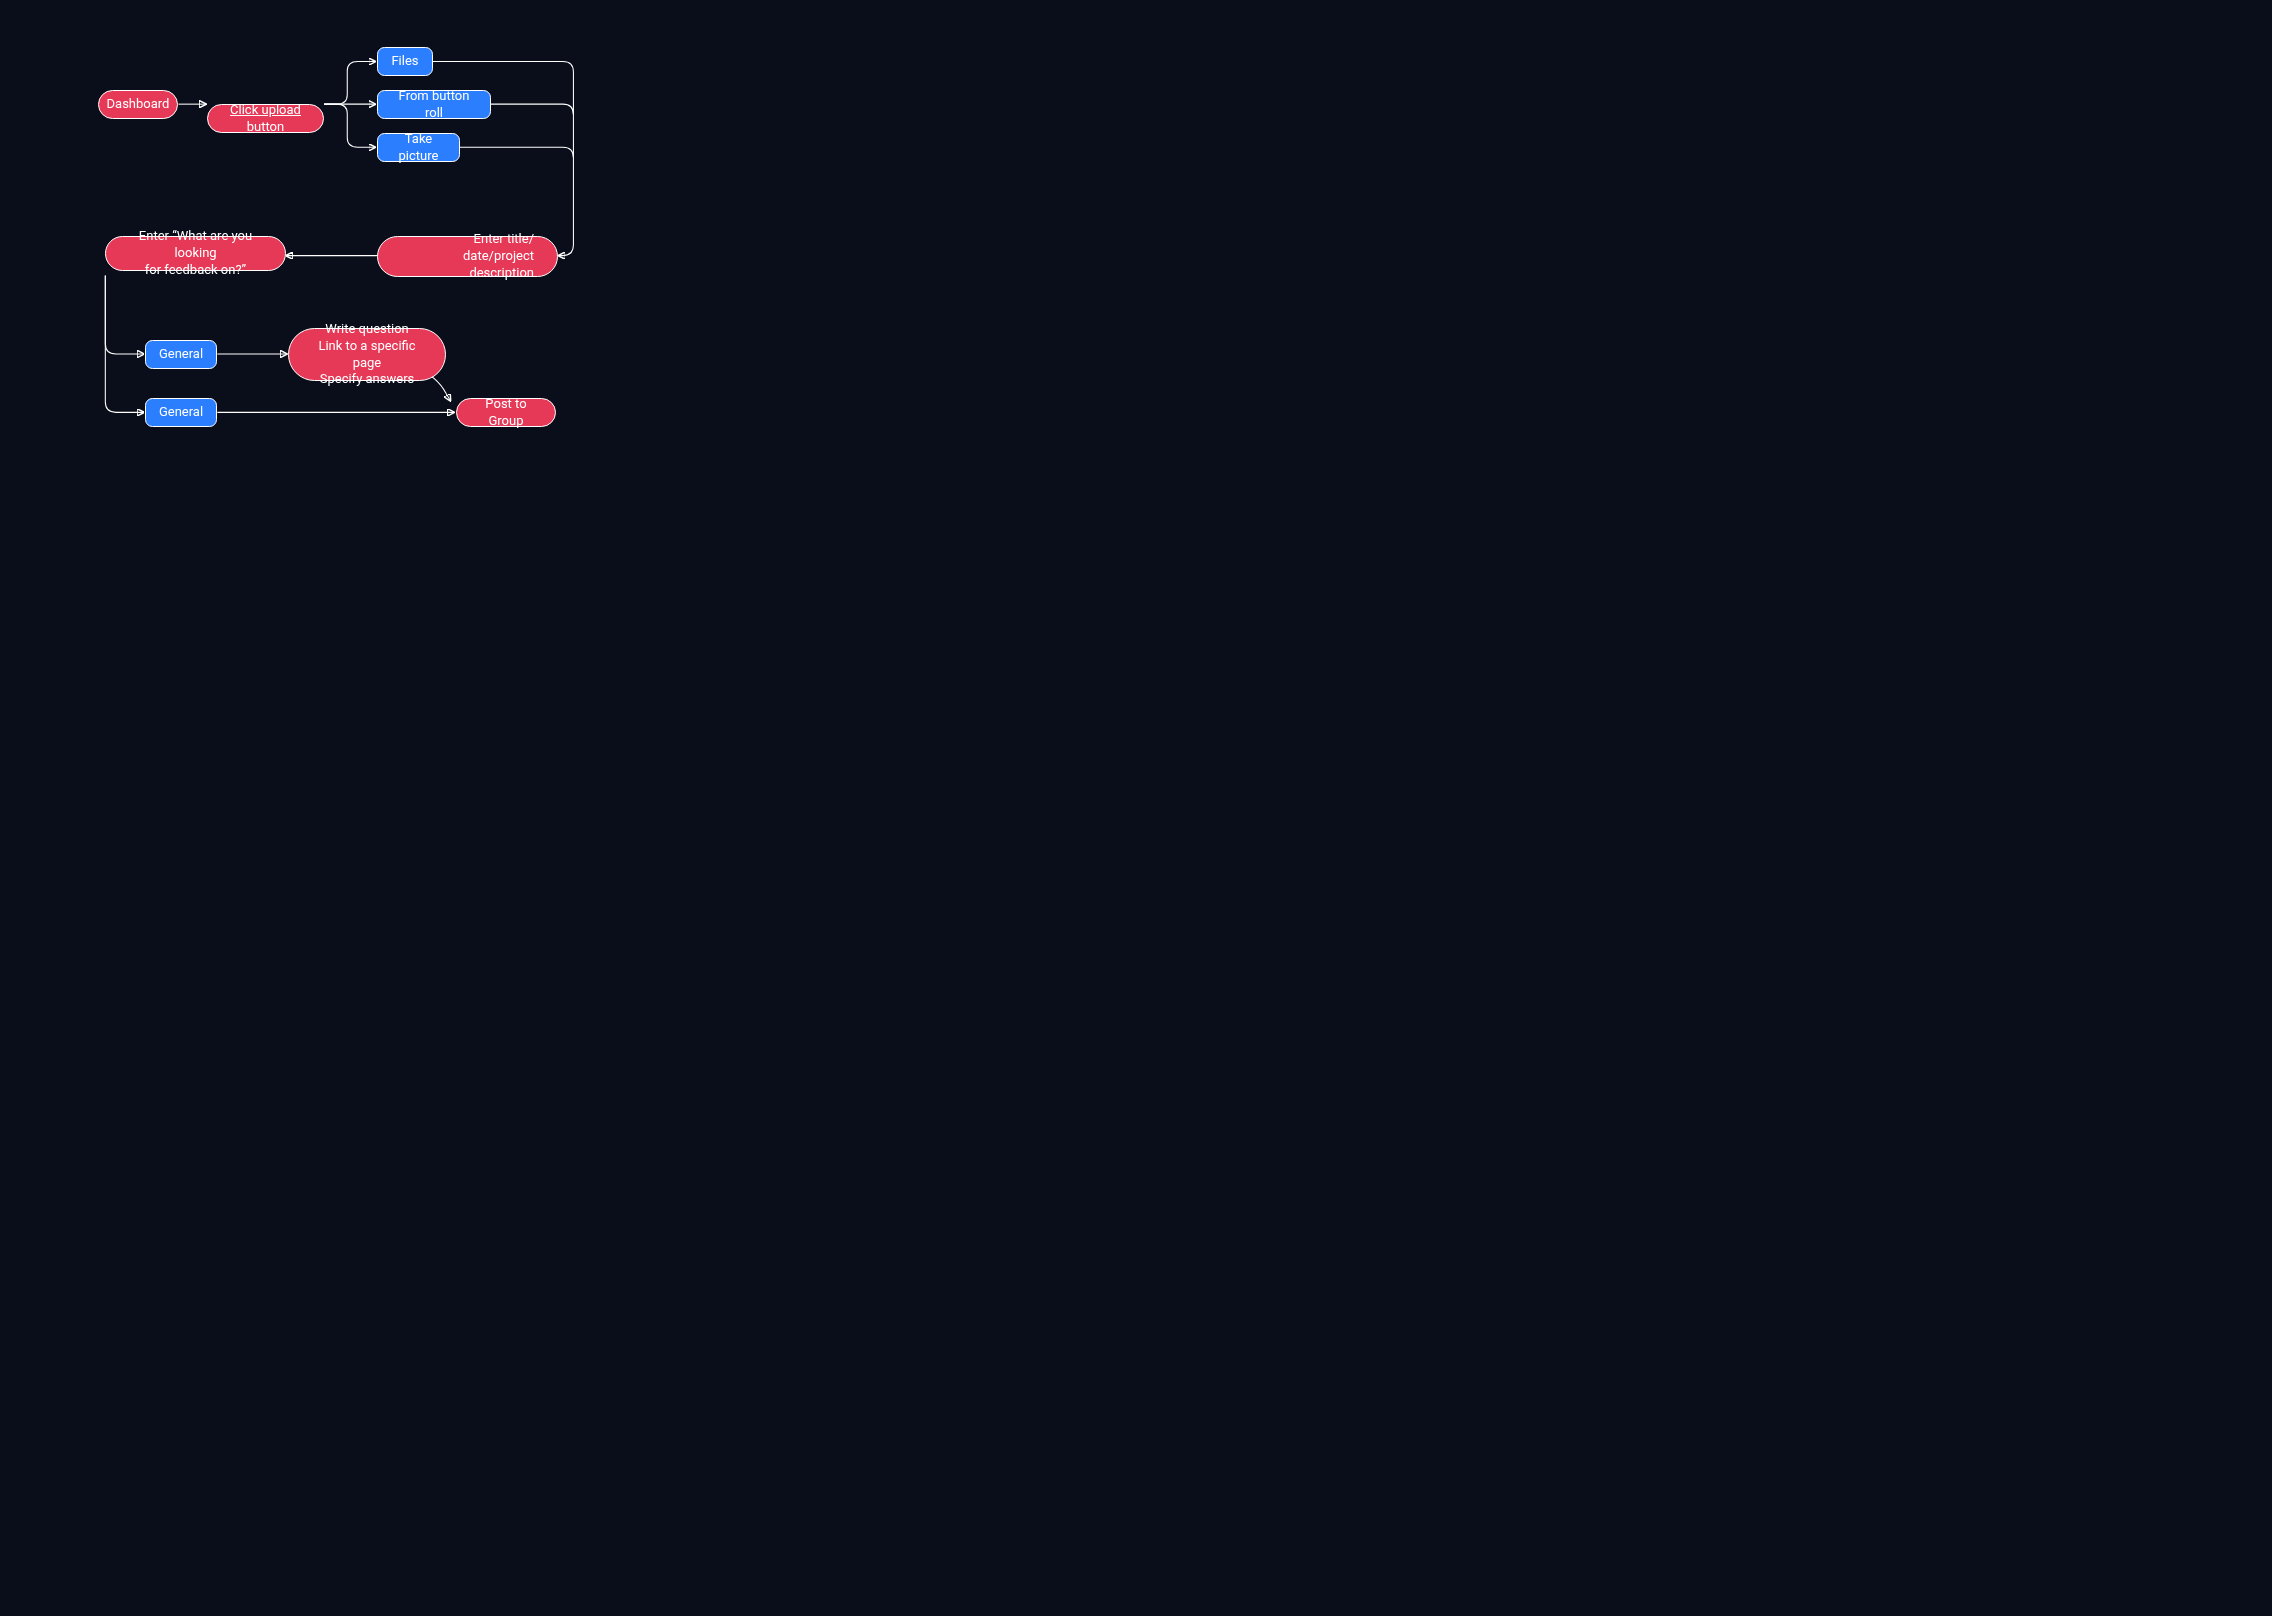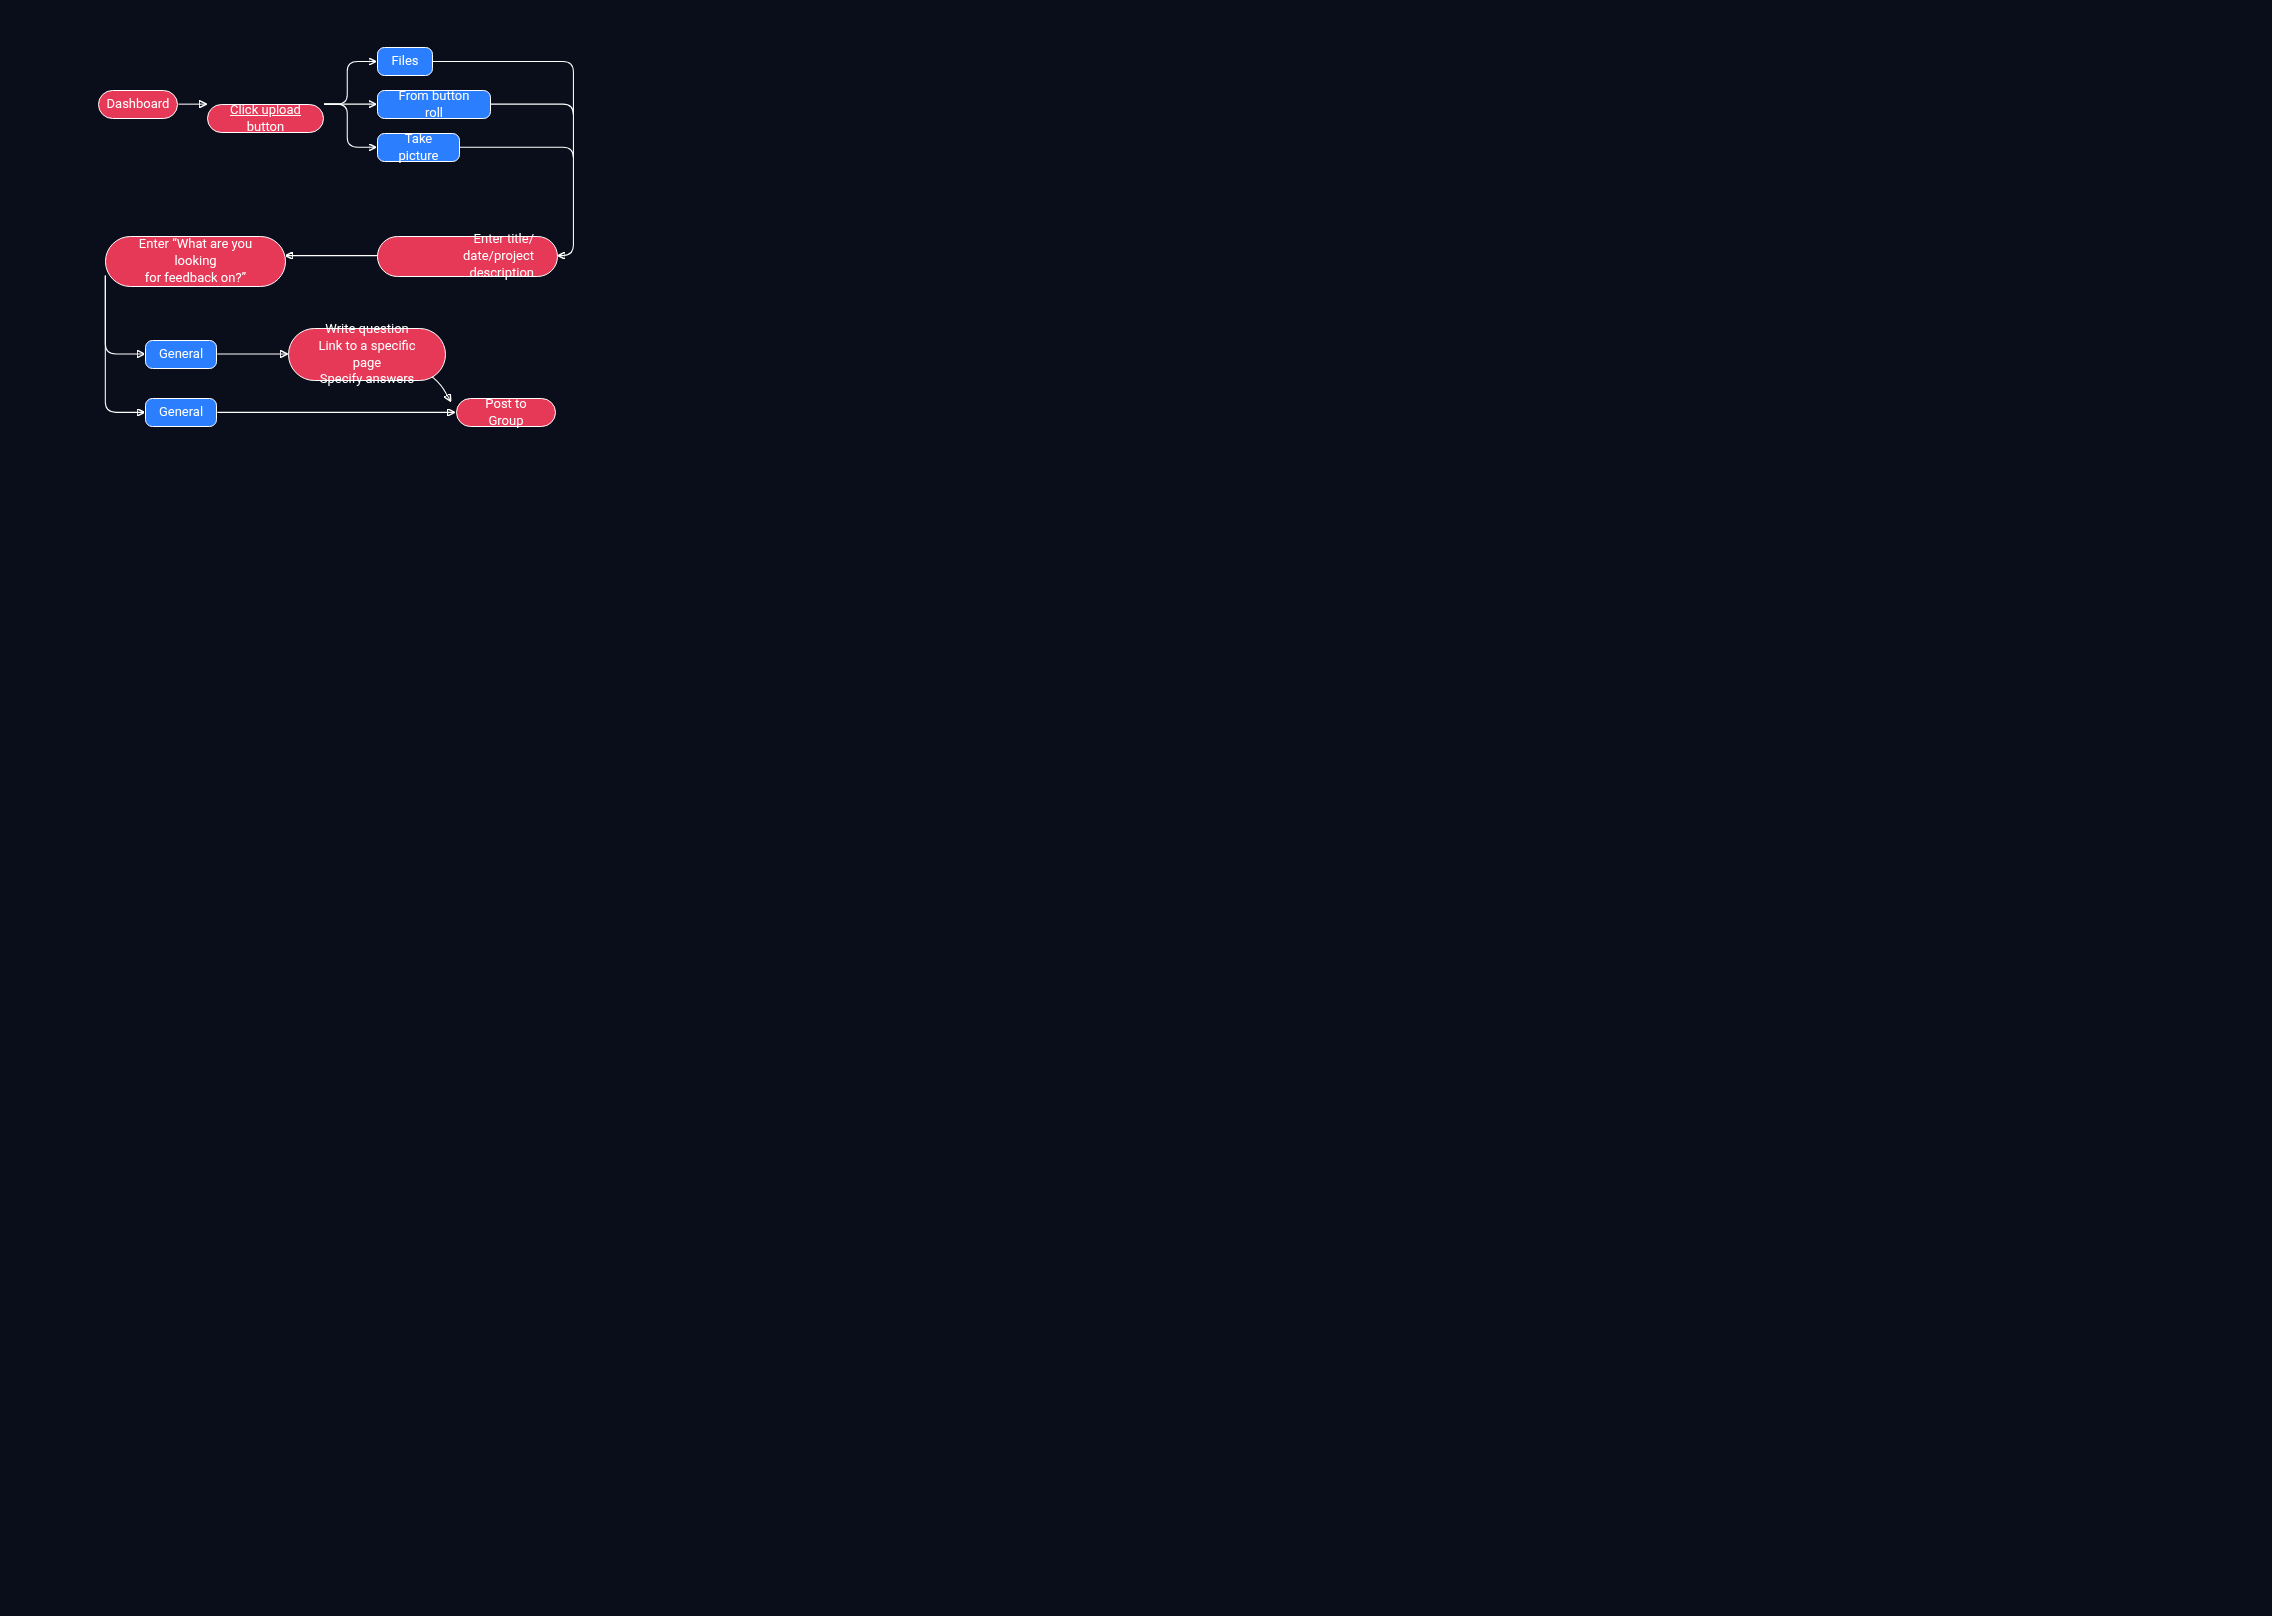--- a/index.html
+++ b/index.html
@@ -53,21 +53,21 @@
 
   <div class="node rect" style="left:377px;top:47px;width:56px;height:29px;"><span>Files</span></div>
 
   <div class="node rect" style="left:377px;top:90px;width:114px;height:29px;"><span>From button roll</span></div>
 
   <div class="node rect" style="left:377px;top:133px;width:83px;height:29px;"><span>Take picture</span></div>
 
   <div class="node pill" style="left:377px;top:236px;width:181px;height:41px;padding-left:23px;padding-right:23px;text-align:right;"><span>Enter title/
 date/project description</span></div>
 
-  <div class="node pill" style="left:105px;top:236px;width:181px;height:51px;padding-left:23px;padding-right:23px;"><span>Enter “What are you looking
+  <div class="node pill" style="left:105px;top:236px;width:181px;height:35px;padding-left:23px;padding-right:23px;"><span>Enter “What are you looking
 for feedback on?”</span></div>
 
   <div class="node rect" style="left:145px;top:340px;width:72px;height:29px;"><span>General</span></div>
 
   <div class="node rect" style="left:145px;top:398px;width:72px;height:29px;"><span>General</span></div>
 
   <div class="node pill" style="left:288px;top:328px;width:158px;height:53px;padding-left:23px;padding-right:23px;"><span>Write question
 Link to a specific page
 Specify answers</span></div>
 

